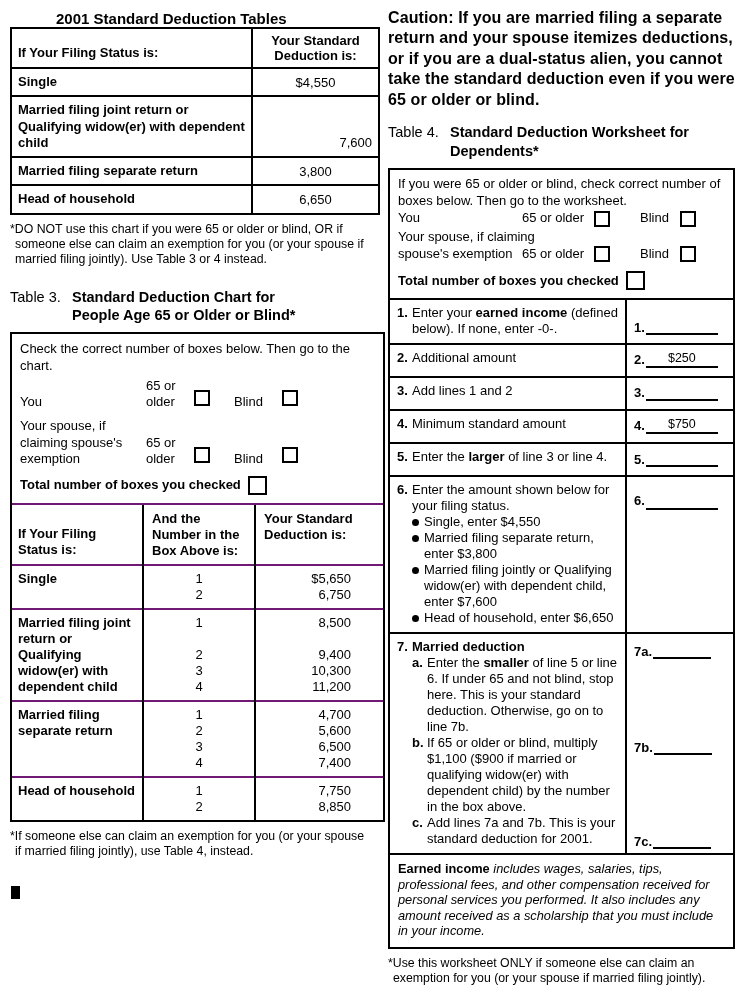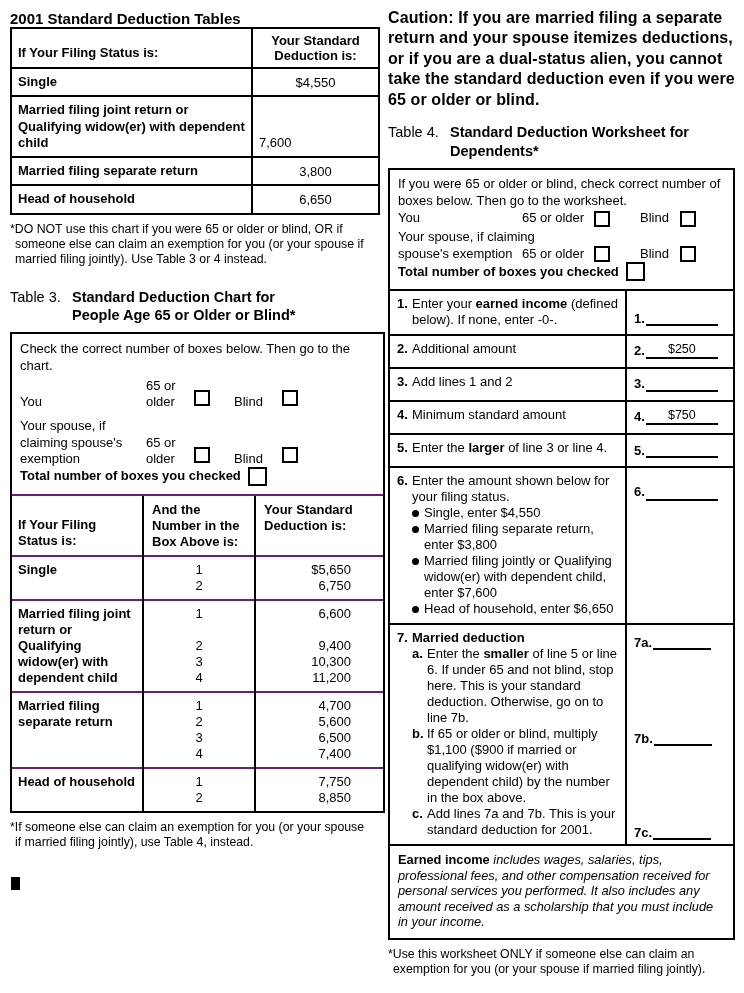--- a/index.html
+++ b/index.html
@@ -1,51 +1,51 @@
 <!DOCTYPE html>
 <html><head>
 <meta charset="utf-8">
 <style>
   html,body{margin:0;padding:0;background:#fff;}
   body{width:744px;height:993px;position:relative;font-family:"Liberation Sans",sans-serif;color:#000;font-size:13px;}
   .page{position:relative;width:744px;height:993px;overflow:hidden;background:#fff;}
   .col-left{position:absolute;left:10px;top:10px;width:356px;}
   .col-right{position:absolute;left:388px;top:8px;width:350px;}
-  .doc-title{font-size:15px;font-weight:bold;}
+  .doc-title{font-size:15px;font-weight:bold;margin-left:46px;}
   .caution{font-weight:bold;font-size:16px;line-height:1.28;letter-spacing:0.1px;}
   .tbl-heading{display:flex;font-size:14.5px;line-height:1.3;}
   .tbl-label{width:62px;flex-shrink:0;}
   .tbl-title{font-weight:bold;max-width:242px;}
   .h-t2{margin-top:56px;margin-bottom:7px;}
   .h-t3{margin-top:20px;margin-bottom:7px;}
   .h-t4{margin-top:13px;margin-bottom:7px;}
   
   table.t2{border-collapse:collapse;width:344px;table-layout:fixed;}
   .t2 th,.t2 td{border:2px solid #000;padding:5px 6px;}
   .t2 th{font-size:13px;}
   .t2 .c1{width:227px;text-align:left;vertical-align:bottom;padding-bottom:7px;}
   .t2 .c2{width:113px;text-align:center;vertical-align:middle;padding:4px 6px;}
   .t2 td.stat{font-weight:bold;vertical-align:middle;line-height:1.25;}
   .t2 td.amt{text-align:center;vertical-align:middle;}
-  .t2 td.amt-b{text-align:left;vertical-align:bottom;padding-bottom:6px;}
+  .t2 td.amt-b{text-align:right;vertical-align:bottom;padding-bottom:6px;}
   .footnote{font-size:12.3px;line-height:1.25;margin-top:7px;padding-left:5px;text-indent:-5px;width:356px;}
   
   .t3box{border:2px solid #000;width:375px;margin-top:2px;box-sizing:border-box;}
   .t3check{padding:7px 8px 8px 8px;line-height:1.25;}
   .chk-intro{margin-bottom:4px;}
   table.chkgrid{border-collapse:collapse;}
   .chkgrid td{vertical-align:bottom;padding:0;line-height:1.25;}
   .cg-label{width:126px;}
   .cg-older{width:48px;}
   .cg-box1{width:40px;padding-left:6px;}
   .cg-blind{width:48px;padding-left:14px;}
   .cg-box2{width:20px;padding-left:2px;}
   .chkgrid tr.r2 td{padding-top:8px;}
   .cb{display:inline-block;width:12px;height:12px;border:2px solid #000;background:#fff;}
-  .total-line{margin-top:0;display:flex;align-items:center;}
+  .total-line{margin-top:9px;display:flex;align-items:center;}
   .total-txt{font-weight:bold;}
   .bigbox{display:inline-block;width:15px;height:15px;border:2px solid #000;margin-left:7px;}
   
   table.t3{border-collapse:collapse;width:100%;table-layout:fixed;}
   .t3 td{border-top:2px solid #701a75;padding:5px 4px;vertical-align:top;line-height:16px;}
   .t3 td + td{border-left:2px solid #000;}
   .t3 .w1{width:120px;}
   .t3 .w2{width:98px;}
   .t3 td.h1{font-weight:bold;vertical-align:bottom;padding-left:6px;padding-bottom:6px;}
   .t3 td.h2,.t3 td.h3{font-weight:bold;vertical-align:top;padding-top:6px;padding-left:8px;}
@@ -182,21 +182,21 @@
         <tr>
           <td class="stat w1">Married filing joint return or Qualifying widow(er) with dependent child</td>
           <td class="nums w2">
             <div class="ln">1</div>
             <div class="ln"></div>
             <div class="ln">2</div>
             <div class="ln">3</div>
             <div class="ln">4</div>
           </td>
           <td class="amts">
-            <div class="ln">6,600</div>
+            <div class="ln">8,500</div>
             <div class="ln"></div>
             <div class="ln">9,400</div>
             <div class="ln">10,300</div>
             <div class="ln">11,200</div>
           </td>
         </tr>
         <tr>
           <td class="stat w1">Married filing separate return</td>
           <td class="nums w2">
             <div class="ln">1</div>

